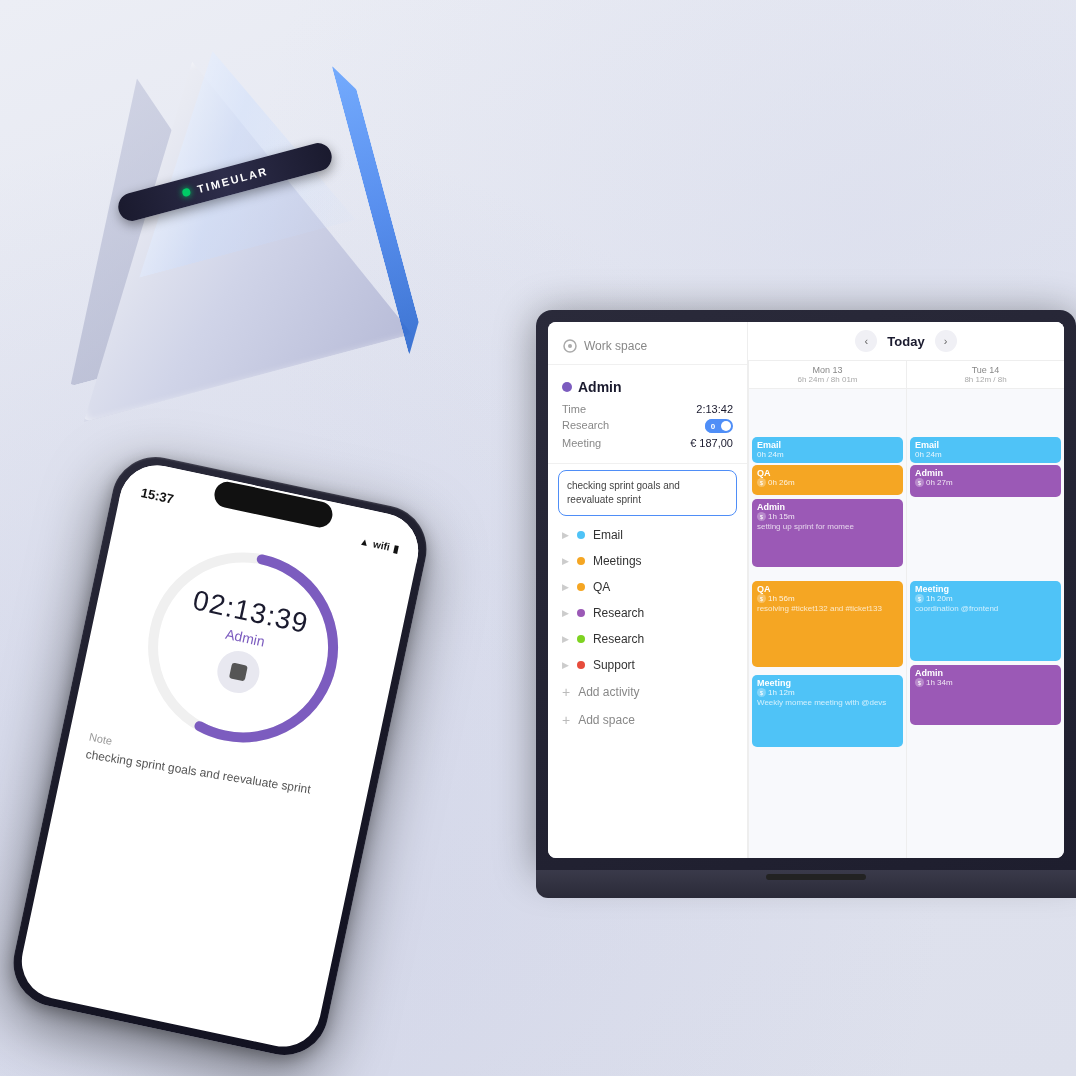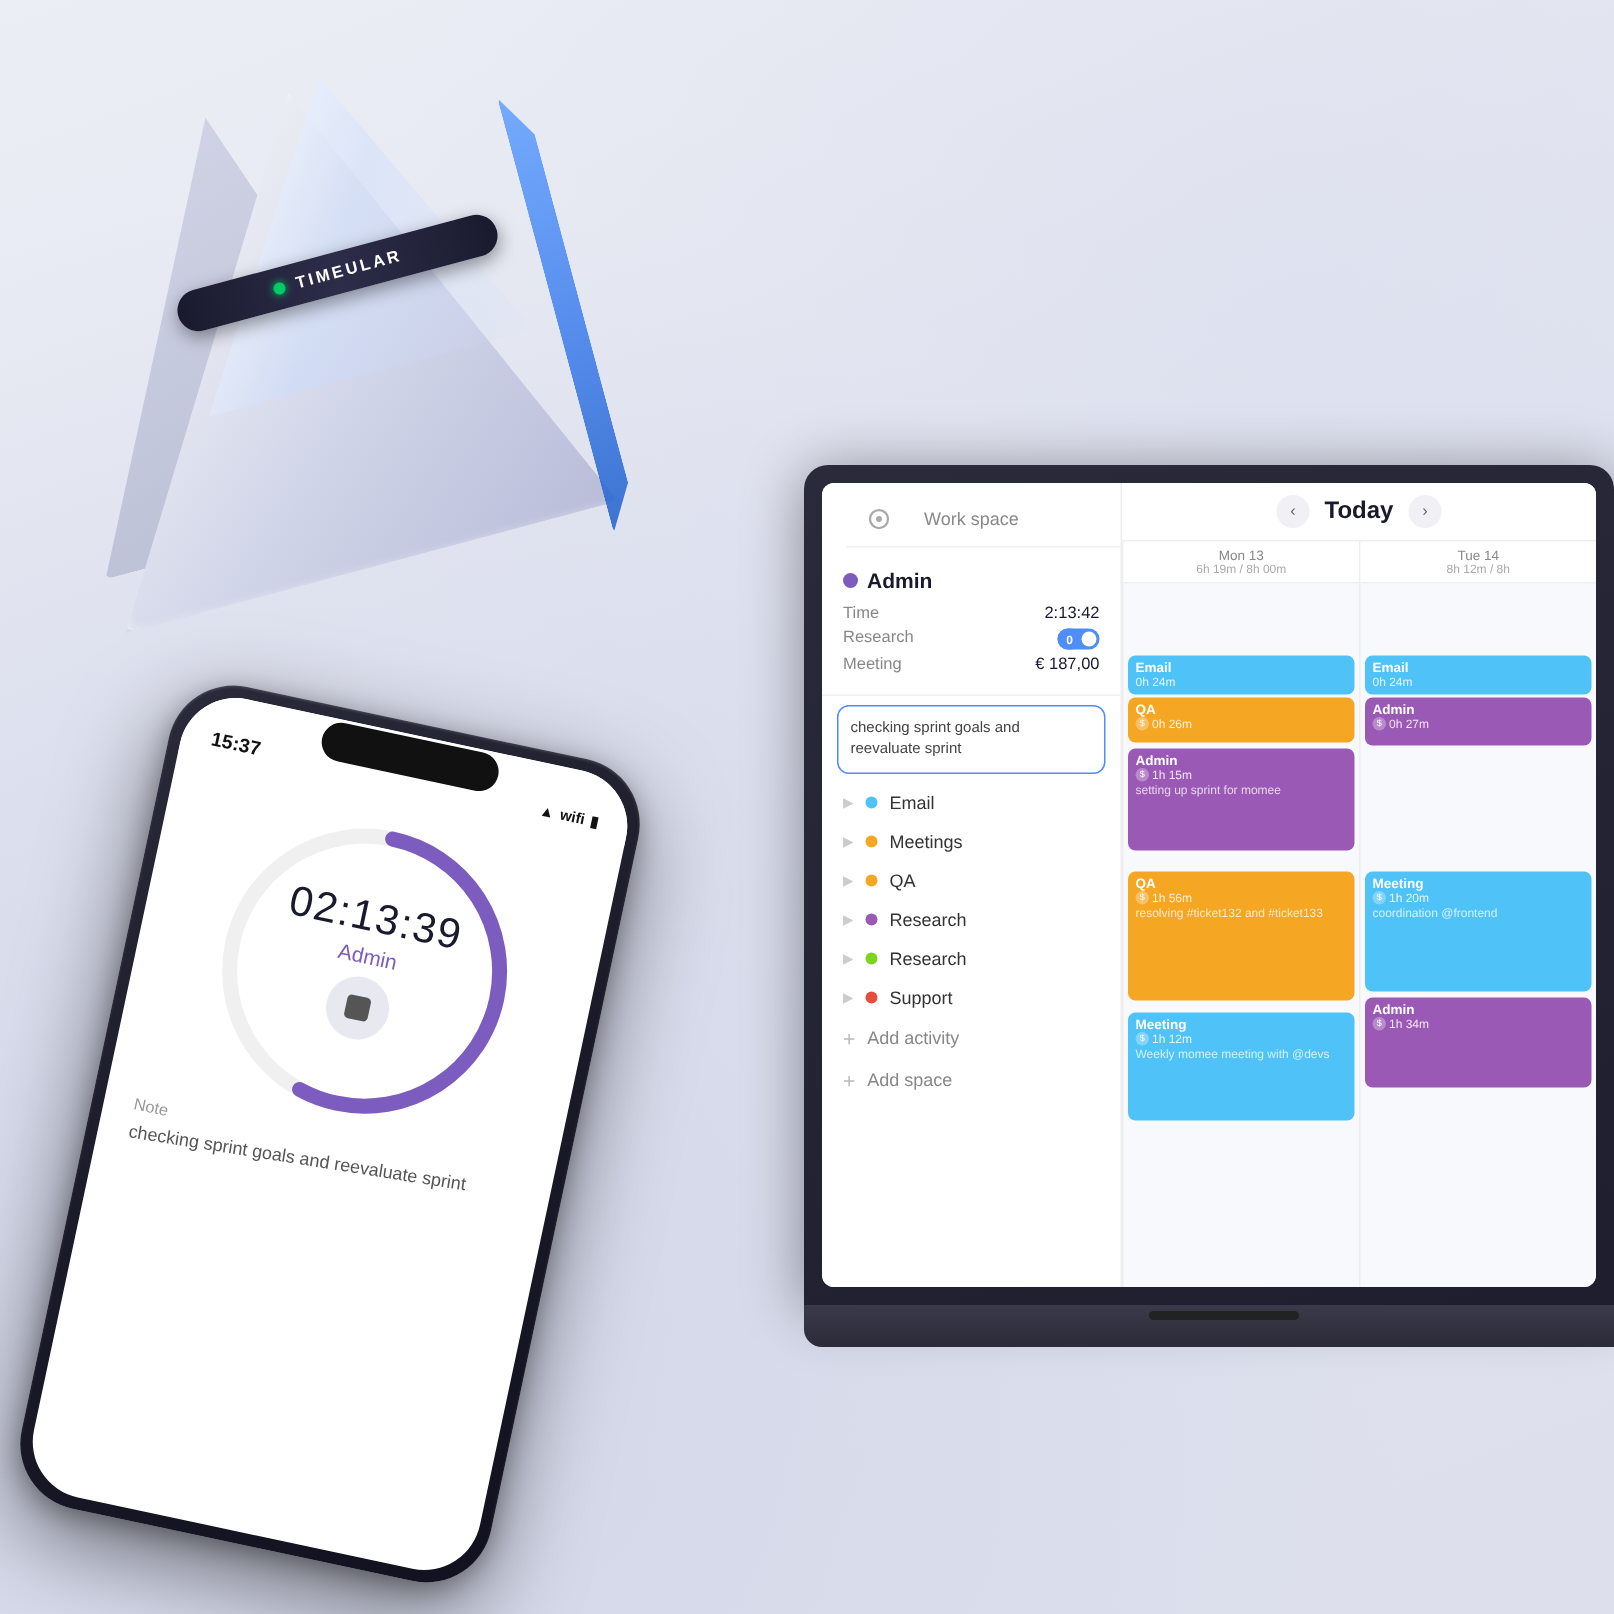--- a/index.html
+++ b/index.html
@@ -281,24 +281,23 @@
       background: #fff;
       border-right: 1px solid #eee;
       padding: 12px 0;
       flex-shrink: 0;
       overflow: hidden;
     }
     .sidebar-header {
       padding: 4px 14px 10px;
       display: flex;
       align-items: center;
-      gap: 22px;
+      gap: 6px;
       border-bottom: 1px solid #f0f0f0;
       margin-bottom: 8px;
-      margin-left: 16px;
     }
     .sidebar-workspace-label {
       font-size: 12px;
       color: #888;
     }
     .sidebar-user-section {
       padding: 6px 14px 10px;
       border-bottom: 1px solid #f0f0f0;
       margin-bottom: 4px;
     }
@@ -423,21 +422,21 @@
       background: #f0f0f5;
       border: none;
       cursor: pointer;
       display: flex;
       align-items: center;
       justify-content: center;
       font-size: 11px;
       color: #666;
     }
     .cal-today-label {
-      font-size: 16px;
+      font-size: 13px;
       font-weight: 600;
       color: #1a1a2e;
     }
     .calendar-body {
       flex: 1;
       overflow: hidden;
       position: relative;
     }
     .calendar-columns {
       display: flex;
@@ -663,21 +662,21 @@
           <button class="cal-nav-btn">‹</button>
           <span class="cal-today-label">Today</span>
           <button class="cal-nav-btn">›</button>
         </div>
         <div class="calendar-body">
 
         <div class="calendar-columns">
               <div class="day-column">
                 <div class="day-header">
     <div class="day-name">Mon 13</div>
-    <div class="day-stats">6h 19m / 8h 00m</div>
+    <div class="day-stats">6h 24m / 8h 01m</div>
   </div>
                 <div class="day-events">
                   <div class="cal-event" style="top: 48px; height: 26px; background: rgb(79, 195, 247);">
                     <div class="event-title">Email</div>
                     <div class="event-dur">0h 24m</div>
                   </div>
                   <div class="cal-event" style="top: 76px; height: 30px; background: rgb(245, 166, 35);">
                     <div class="event-title">QA</div>
                     <div class="event-billing"><div class="billing-icon">$</div>0h 26m</div>
                   </div>

